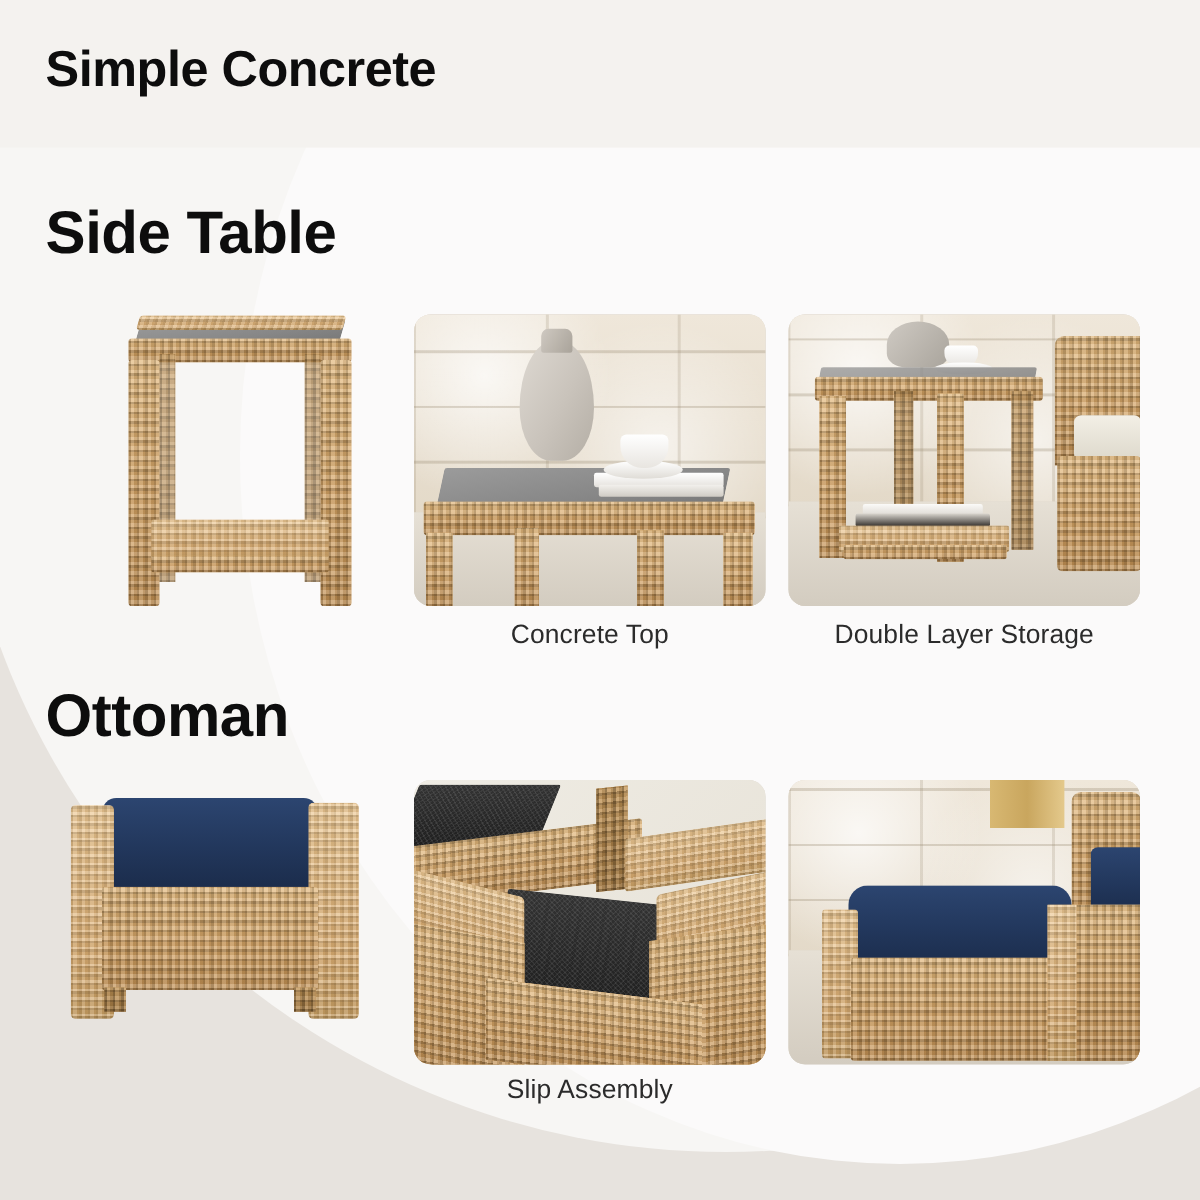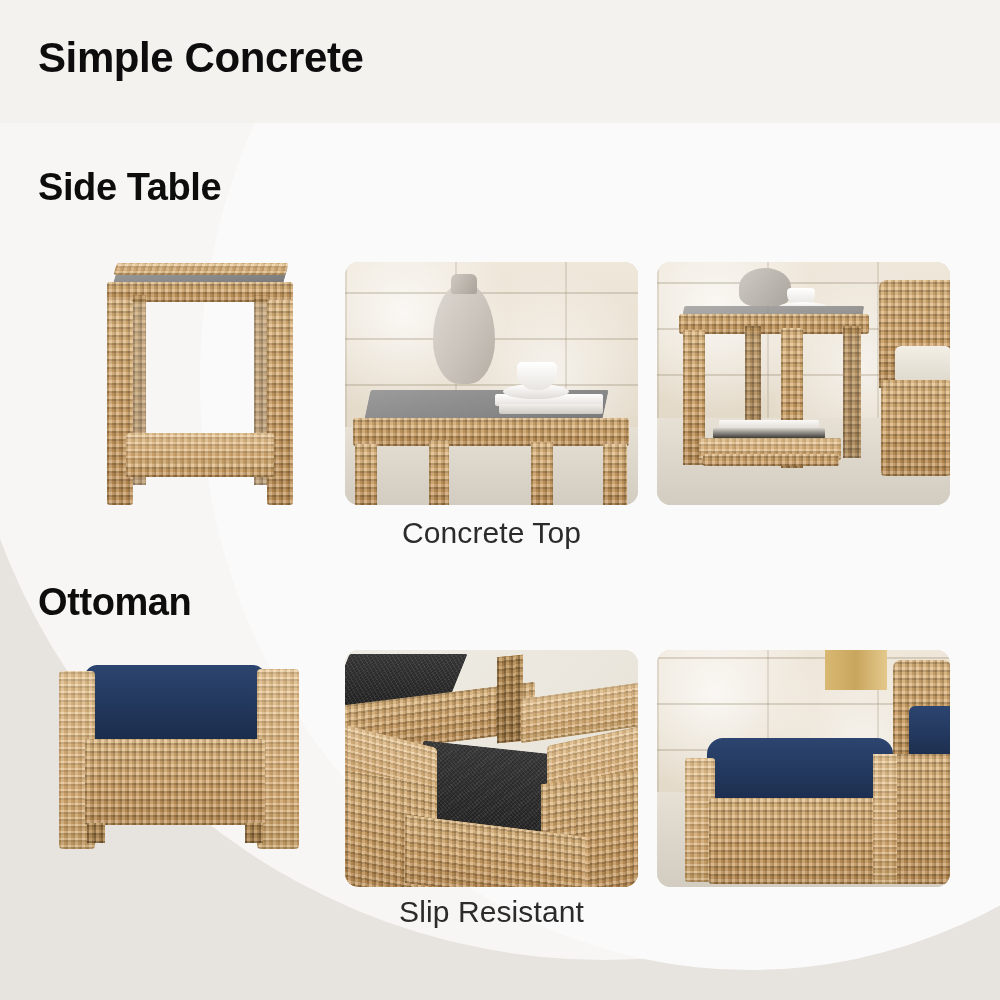--- a/index.html
+++ b/index.html
@@ -56,30 +56,30 @@
     font-size: 42px;
     font-weight: 700;
     letter-spacing: -0.4px;
     color: #0d0d0d;
     line-height: 1.05;
     white-space: nowrap;
   }
   .section-title {
     position: absolute;
     left: 38px;
-    font-size: 38px;
+    font-size: 50px;
     font-weight: 700;
     letter-spacing: -0.4px;
     color: #0d0d0d;
     line-height: 1.05;
     white-space: nowrap;
   }
   .caption {
     position: absolute;
-    font-size: 30px;
+    font-size: 22px;
     font-weight: 400;
     color: #2b2b2b;
     letter-spacing: 0.1px;
     text-align: center;
     white-space: nowrap;
   }
   .photo-card {
     position: absolute;
     border-radius: 14px;
     overflow: hidden;
@@ -216,22 +216,23 @@
 
     <div style="position:absolute; left:62px; top:158px; width:100px; height:10px; background:linear-gradient(180deg,#fbfaf8,#dcd8d1); border-radius:2px;"></div>
     <div style="position:absolute; left:56px; top:166px; width:112px; height:11px; background:linear-gradient(180deg,#d8d4cd,#2f2b27); border-radius:2px;"></div>
     <div class="wicker-light" style="position:absolute; left:42px; top:176px; width:142px; height:22px; border-radius:2px;"></div>
     <div class="wicker" style="position:absolute; left:46px; top:192px; width:136px; height:12px; border-radius:2px;"></div>
 
     <div class="wicker" style="position:absolute; left:222px; top:18px; width:72px; height:108px; border-radius:8px 0 0 0;"></div>
     <div style="position:absolute; left:238px; top:84px; width:56px; height:38px; border-radius:6px; background:linear-gradient(180deg,#f3efe6,#ddd8cb);"></div>
     <div class="wicker" style="position:absolute; left:224px; top:118px; width:70px; height:96px; border-radius:4px;"></div>
   </div>
-
-  <div class="section-title" style="top:583px;">Ottoman</div>
+  <div class="caption" style="left:657px; top:516px; width:293px;">Double Layer Storage</div>
+
+  <div class="section-title" style="top:570px;">Ottoman</div>
 
   <div class="cutout" style="left:45px; top:655px; width:280px; height:215px;">
 
     <div class="navy" style="position:absolute; left:40px; top:10px; width:180px; height:76px; border-radius:12px 12px 5px 5px;"></div>
 
     <div class="wicker-light" style="position:absolute; left:14px; top:16px; width:36px; height:178px; border-radius:4px;"></div>
     <div class="wicker-light" style="position:absolute; left:212px; top:14px; width:42px; height:180px; border-radius:4px;"></div>
 
     <div class="wicker" style="position:absolute; left:40px; top:84px; width:180px; height:86px; border-radius:3px;"></div>
 
@@ -251,21 +252,21 @@
     <div class="nonslip" style="position:absolute; left:78px; top:98px; width:142px; height:90px; transform:skewY(6deg); border-radius:3px;"></div>
 
     <div class="wicker-light" style="position:absolute; left:-20px; top:84px; width:112px; height:70px; transform:skewY(14deg); border-radius:4px;"></div>
     <div class="wicker" style="position:absolute; left:-20px; top:126px; width:112px; height:115px; transform:skewY(10deg);"></div>
 
     <div class="wicker-light" style="position:absolute; left:202px; top:84px; width:112px; height:64px; transform:skewY(-12deg); border-radius:4px;"></div>
     <div class="wicker" style="position:absolute; left:196px; top:126px; width:120px; height:120px; transform:skewY(-8deg);"></div>
 
     <div class="wicker" style="position:absolute; left:60px; top:176px; width:180px; height:68px; transform:skewY(7deg);"></div>
   </div>
-  <div class="caption" style="left:345px; top:895px; width:293px;">Slip Resistant</div>
+  <div class="caption" style="left:345px; top:895px; width:293px;">Slip Assembly</div>
 
   <div class="photo-card" style="left:657px; top:650px; width:293px; height:237px;">
     <div class="stonewall" style="position:absolute; left:0; top:0; width:100%; height:62%;"></div>
     <div class="floor" style="position:absolute; left:0; top:60%; width:100%; height:40%;"></div>
 
     <div style="position:absolute; left:168px; top:0; width:62px; height:40px; background:linear-gradient(90deg,#d8b872,#c9a65e,#e4c98c);"></div>
 
     <div class="wicker" style="position:absolute; left:236px; top:10px; width:58px; height:100px; border-radius:8px 8px 0 0;"></div>
     <div class="navy" style="position:absolute; left:252px; top:56px; width:46px; height:56px; border-radius:6px;"></div>
     <div class="wicker" style="position:absolute; left:228px; top:104px; width:66px; height:130px;"></div>

